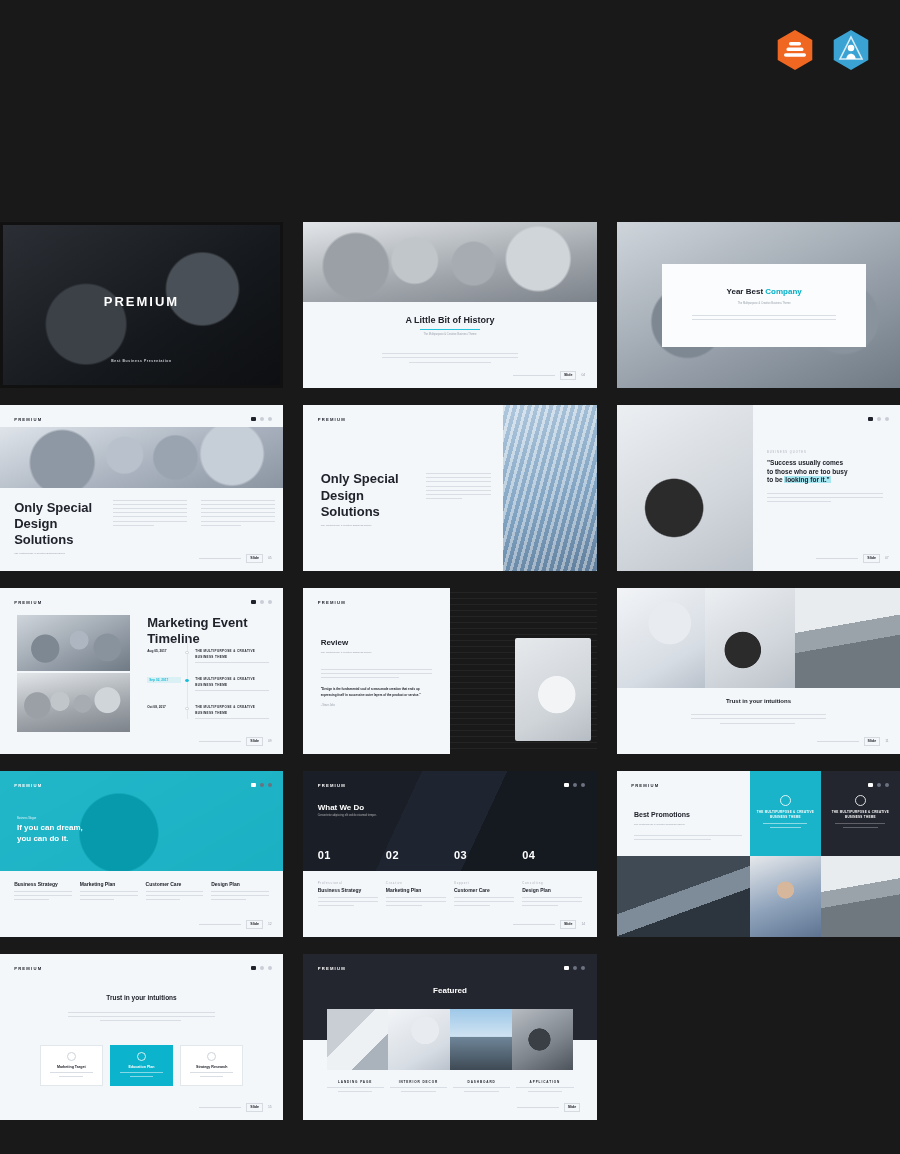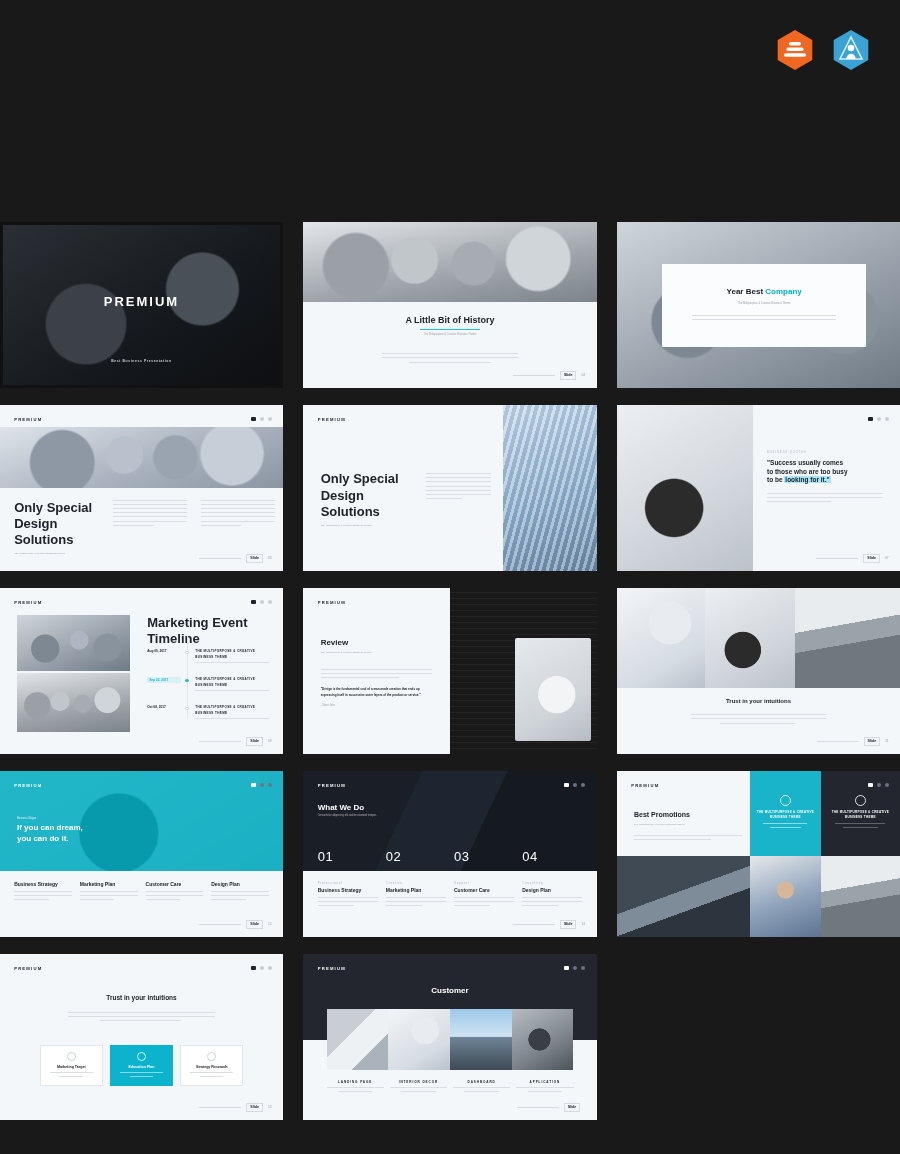--- a/index.html
+++ b/index.html
@@ -141,21 +141,21 @@
 
   .lines { display: block; }
   .lines span { display: block; height: 1px; background: #d9dee4; margin-bottom: 3.2px; }
   .lines.light span { background: rgba(255,255,255,.28); }
   .lines.on-cyan span { background: rgba(255,255,255,.5); }
 
   
   .cols { position: absolute; display: flex; }
   .col-title { font-size: 5px; font-weight: 700; color: #20232b; margin-bottom: 4px; }
   .col-kick { font-size: 2.8px; letter-spacing: .8px; color: #a7aeb8; margin-bottom: 2.5px; }
-  .bignum { font-size: 13px; font-weight: 400; color: #fff; letter-spacing: .5px; }
+  .bignum { font-size: 11px; font-weight: 700; color: #fff; letter-spacing: .5px; }
 
   .card {
     border: .7px solid #e2e7ec; background: #fff; padding: 6px 4px 5px;
     text-align: center; flex: 1;
   }
   .card.active { background: #0bb3cc; border-color: #0bb3cc; }
   .card .ic { width: 9px; height: 9px; margin: 0 auto 4px; border-radius: 50%;
               border: .8px solid #ccd3da; }
   .card.active .ic { border-color: rgba(255,255,255,.8); }
   .card .ct { font-size: 3.6px; font-weight: 700; color: #20232b; margin-bottom: 2.5px; }
@@ -636,21 +636,21 @@
 
     <div class="slide">
       <div style="position:absolute;left:0;right:0;top:0;height:52%;background:#23252f"></div>
       <div class="logo light">PREMIUM</div>
       <div class="dots light">
           <i class="on"></i>
           <i></i>
           <i></i>
         </div>
       <div class="h-center" style="top:19%">
-        <div style="font-size:8px;font-weight:700;color:#fff">Customer</div>
+        <div style="font-size:8px;font-weight:700;color:#fff">Featured</div>
       </div>
       <div class="photo ph-tiles" style="left:8%;top:33%;width:21%;height:37%"></div>
       <div class="photo ph-white" style="left:29%;top:33%;width:21%;height:37%"></div>
       <div class="photo ph-sky" style="left:50%;top:33%;width:21%;height:37%"></div>
       <div class="photo ph-hand" style="left:71%;top:33%;width:21%;height:37%"></div>
       <div class="cols" style="left:8%;right:8%;top:76%;gap:6px;text-align:center">
         <div style="flex:1">
           <div class="sc-label">LANDING PAGE</div>
           <div class="lines" style="margin-top:3px">
               <span></span>

